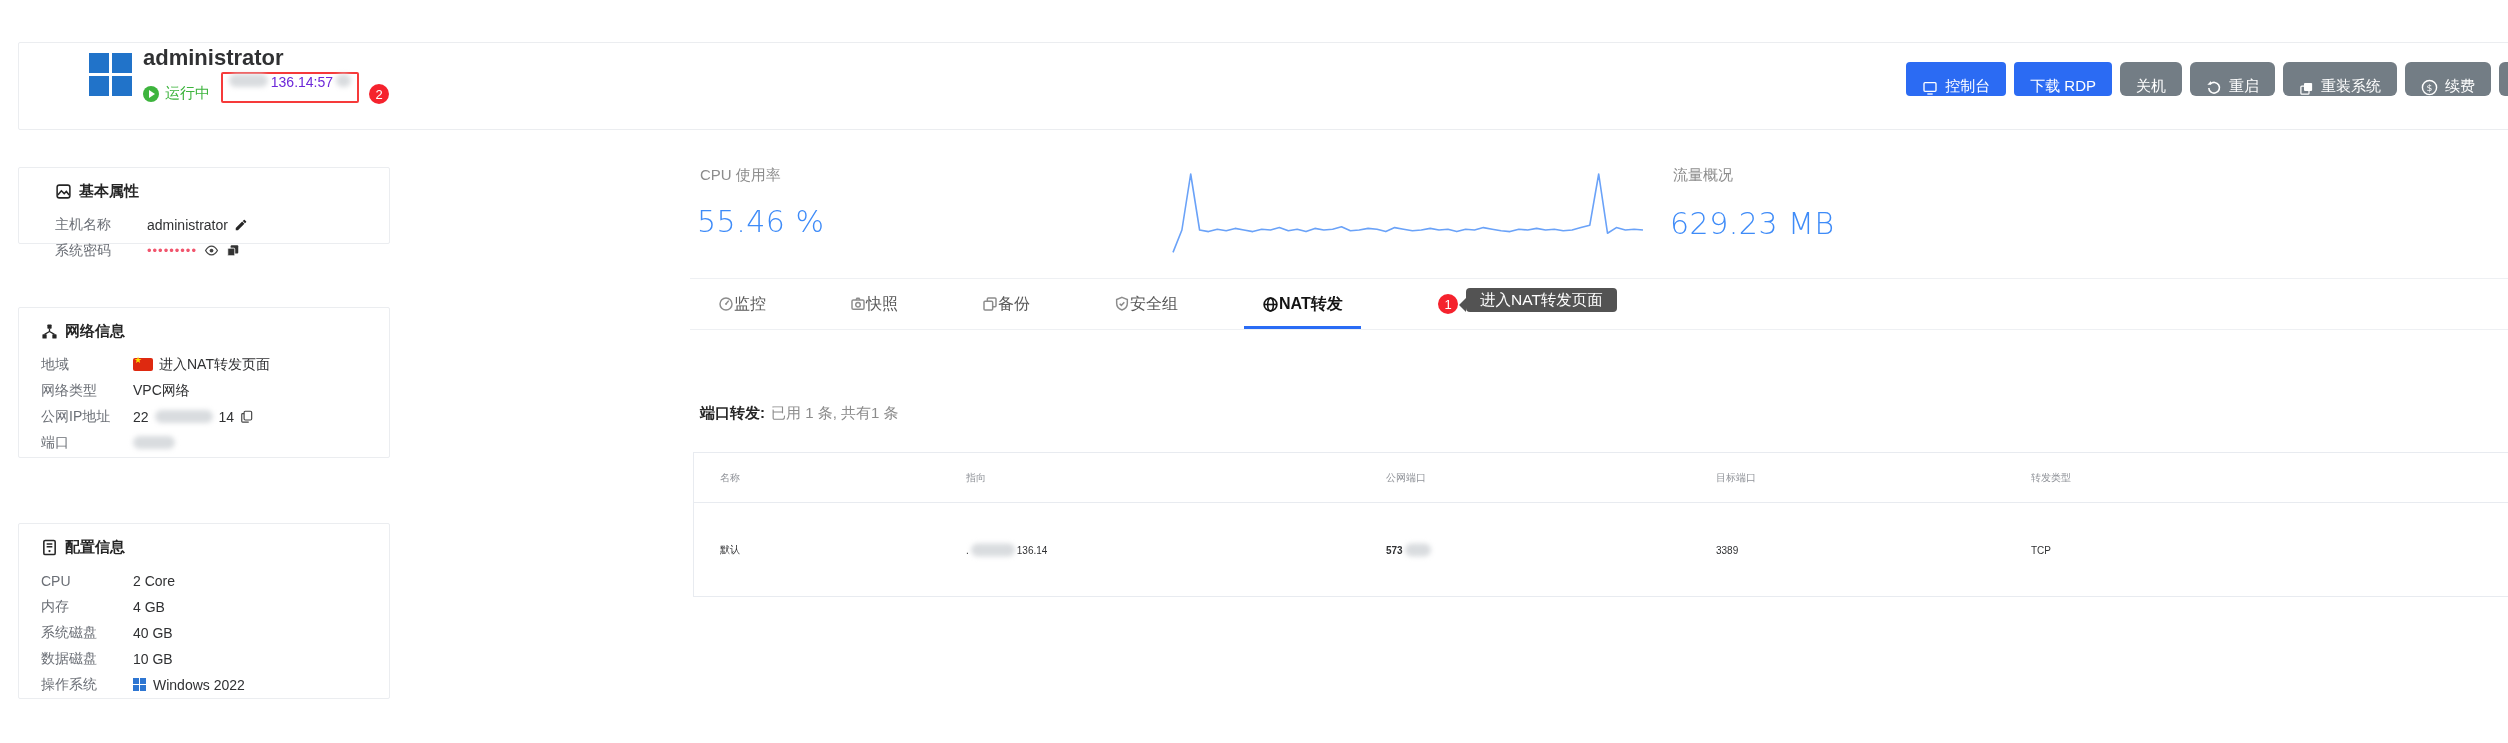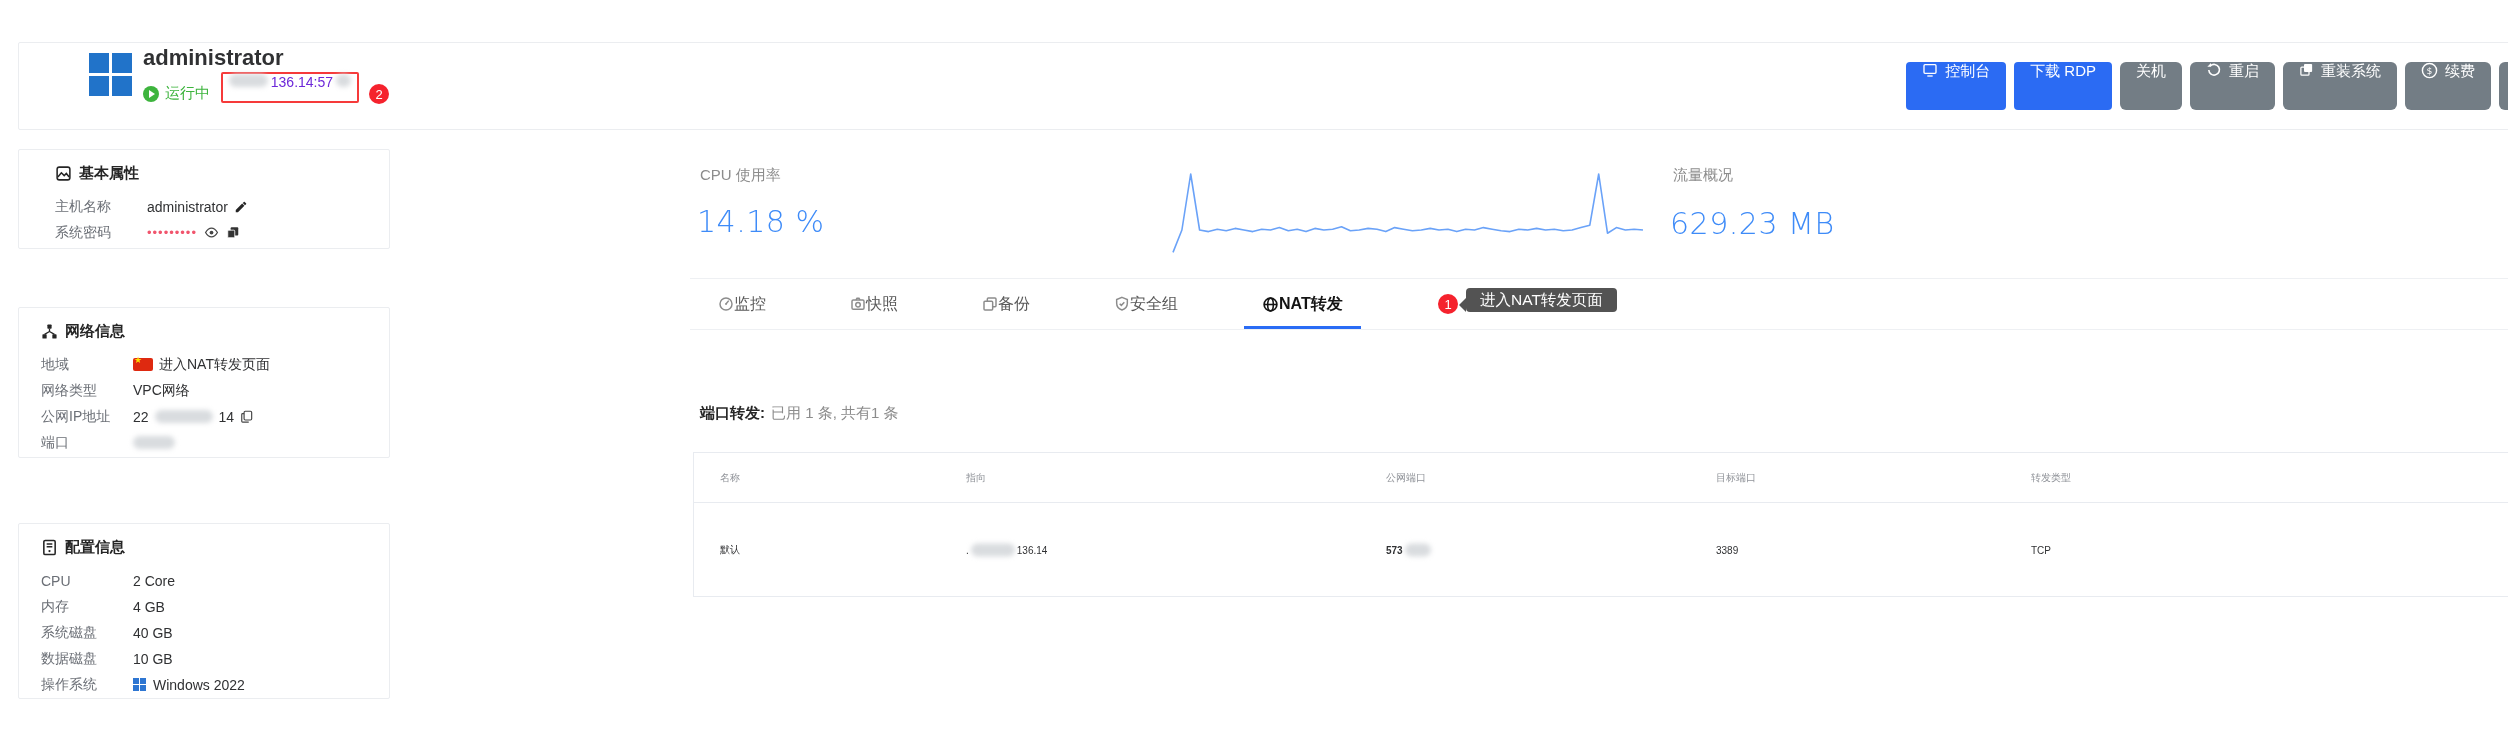--- a/index.html
+++ b/index.html
@@ -20,42 +20,42 @@
   .play-circle::after { content:""; position:absolute; left:6px; top:4px;
                         border-left:6px solid #fff; border-top:4px solid transparent; border-bottom:4px solid transparent; }
   .ip-redbox { position:absolute; left:202px; top:29px; width:138px; height:31px;
                border:2px solid #f63a3a; border-radius:2px; background:#fff;
                display:flex; align-items:flex-start; gap:3px; padding:0 6px; font-size:14px; color:#6d28d9; }
   .blur { display:inline-block; height:13px; border-radius:7px; background:#d9dcdf; filter:blur(2.5px); }
   .badge { width:20px; height:20px; border-radius:50%; background:#f5222d; color:#fff;
            font-size:13px; display:flex; align-items:center; justify-content:center; }
   .badge-ip { position:absolute; left:350px; top:41px; }
   .hbtns { position:absolute; right:6px; top:19px; display:flex; gap:8px; }
-  .btn { height:48px; border:none; border-radius:4px; padding:0 16px; font-size:15px; color:#fff;
-         display:flex; align-items:flex-start; gap:7px; cursor:pointer; white-space:nowrap;
+  .btn { height:34px; border:none; border-radius:4px; padding:0 16px; font-size:15px; color:#fff;
+         display:flex; align-items:flex-end; gap:7px; cursor:pointer; white-space:nowrap;
          font-family:"Liberation Sans","DejaVu Sans",sans-serif; }
   .btn.primary { background:#2b6bf3; }
   .btn.secondary { background:#737d85;border-radius:6px; }
   .btn.sliver { width:14px; padding:0; }
 
   
   .tip { position:absolute; background:rgba(74,74,74,.95); color:#fff; border-radius:4px; z-index:50; }
   .tip .arrow-left { position:absolute; left:-7px; width:0; height:0;
         border-top:7px solid transparent; border-bottom:7px solid transparent; border-right:7px solid rgba(74,74,74,.95); }
   .tip-ip { left:392px; top:74px; width:706px; padding:8px 16px; font-size:16.5px; line-height:33px; }
   .tip-ip .arrow-left { top:14px; }
   .tip-nat { left:1466px; top:274px; height:24px; padding:0 14px; font-size:15.5px;
              display:flex; align-items:center; }
   .tip-nat .arrow-left { top:10px; }
   .badge-nat { position:absolute; left:1438px; top:280px; z-index:51; }
 
   
   .card { position:absolute; left:18px; width:372px; background:#fff;
           border:1px solid #ebedf0; border-radius:2px; padding:14px 22px; }
-  .card-basic   { top:135px; height:100px;padding-left:36px; }
+  .card-basic   { top:153px; height:77px;padding-left:36px; }
   .card-network { top:293px; height:151px; }
   .card-config  { top:509px; height:176px; }
   .card-title { display:flex; align-items:center; gap:7px; font-size:15px; font-weight:bold;
                 color:#262626; margin-bottom:16px; }
   .crow { display:flex; align-items:center; margin-bottom:11px; font-size:14px; height:15px; }
   .crow .lbl { width:92px; color:#6b6f76; flex:none; }
   .crow .val { color:#303133; display:flex; align-items:center; gap:6px; }
   .pwd-dots { color:#f1556d; letter-spacing:1px; font-size:13px; }
   .flag { width:20px; height:13px; background:#de2910; border-radius:2px; position:relative; flex:none; }
   .flag::after { content:"★"; position:absolute; left:1px; top:-3px; color:#ffde00; font-size:9px; }
@@ -268,21 +268,21 @@
             <span></span>
             <span></span>
             <span></span>
           </span>
         <span>Windows 2022</span>
       </span>
     </div>
   </div>
 
   <div class="m-label" style="left:700px; top:152px;">CPU 使用率</div>
-  <div class="m-value" style="left:697px; top:190px;">14.18 %</div>
+  <div class="m-value" style="left:697px; top:190px;">55.46 %</div>
 
   <svg class="spark" width="482" height="100">
     <polyline id="spark-line" points="5.0,90.4 13.9,68.0 22.7,12.0 31.6,68.0 40.5,69.6 49.3,67.2 58.2,68.8 67.1,66.4 75.9,68.0 84.8,69.6 93.7,67.2 102.5,68.0 111.4,65.6 120.3,68.8 129.2,67.2 138.0,69.6 146.9,66.4 155.8,68.0 164.6,67.2 173.5,64.8 182.4,68.8 191.2,68.0 200.1,66.4 209.0,67.2 217.8,69.6 226.7,65.6 235.6,67.2 244.4,68.8 253.3,68.0 262.2,66.4 271.0,68.0 279.9,67.2 288.8,69.6 297.6,67.2 306.5,68.0 315.4,65.6 324.2,67.2 333.1,68.8 342.0,69.6 350.8,67.2 359.7,68.0 368.6,66.4 377.5,68.0 386.3,67.2 395.2,68.8 404.1,68.0 412.9,65.6 421.8,63.2 430.7,12.0 439.5,71.2 448.4,65.6 457.3,68.0 466.1,67.2 475.0,68.0" fill="none" stroke="#6aa2f8" stroke-width="1.6" stroke-linejoin="round"></polyline>
   </svg>
 
   <div class="m-label" style="left:1673px; top:152px;">流量概况</div>
   <div class="m-value" style="left:1670px; top:192px;">629.23 MB</div>
 
   <div class="tabbar">
     <div class="tab">

